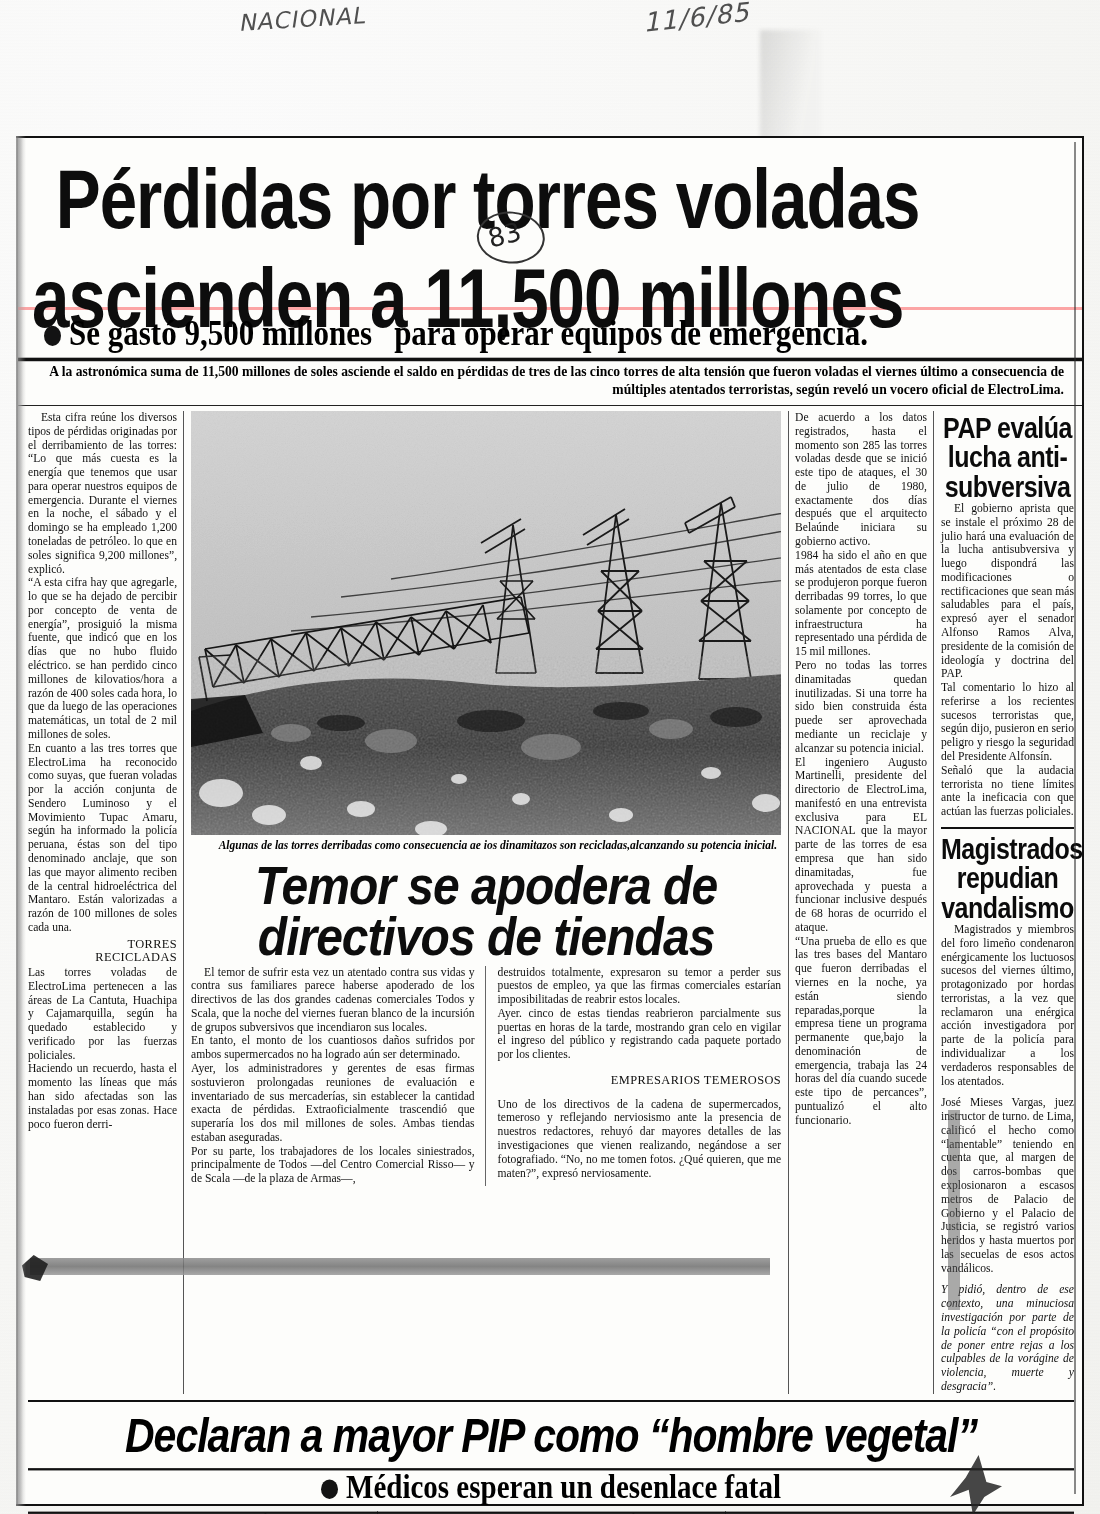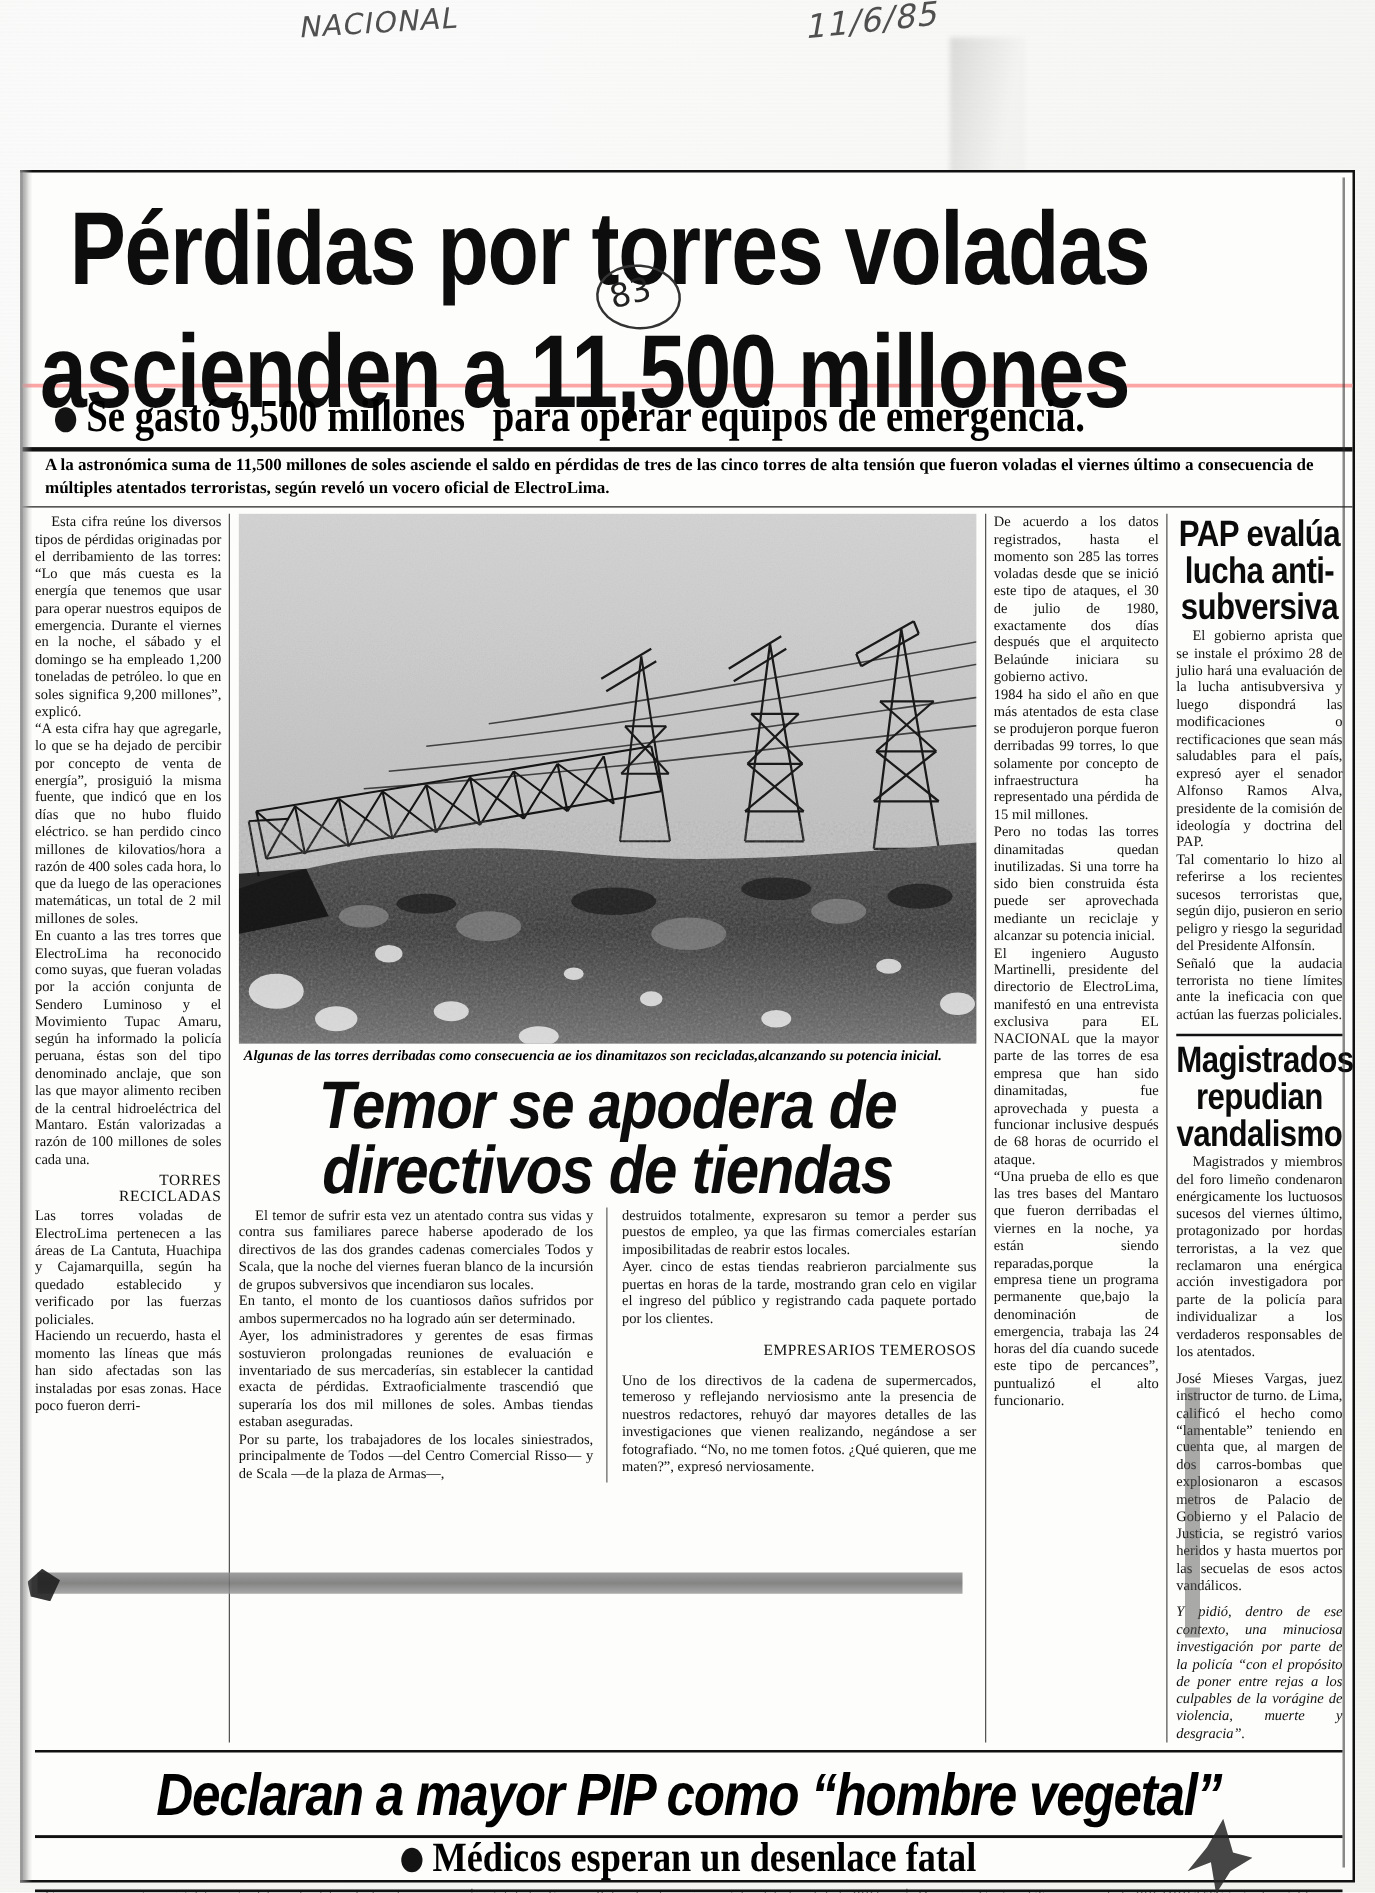--- a/index.html
+++ b/index.html
@@ -102,21 +102,21 @@
   }
   .dot{
     display:inline-block;width:17px;height:17px;border-radius:50%;
     background:#131313;margin-right:8px;vertical-align:-1px;
   }
   .subhead .sp{display:inline-block;width:22px;}
 
   
   .lead{
     padding:6px 18px 7px 18px;
-    font-size:13.6px;line-height:1.28;text-align:left;
+    font-size:13.6px;line-height:1.28;text-align:right;
     border-bottom:1.5px solid #222;
     font-weight:600;
   }
 
   
   .body-grid{
     display:flex;
     padding:5px 8px 0 10px;
   }
   .col{box-sizing:border-box;}
@@ -141,21 +141,21 @@
     letter-spacing:.4px;margin:3px 0 1px;line-height:1.1;
   }
 
   
   .photo{
     width:100%;height:424px;position:relative;overflow:hidden;
     background:#dcdcdc;
     filter:contrast(1.05);
   }
   .caption{
-    font-size:11.5px;font-style:italic;font-weight:700;text-align:left;
+    font-size:11.5px;font-style:italic;font-weight:700;text-align:right;
     line-height:1.25;padding:3px 4px 2px;
   }
 
   
   .deck2{
     font-family:"Liberation Sans", sans-serif;
     font-weight:700;font-style:italic;
     font-size:48px;line-height:.95;
     text-align:center;
     letter-spacing:-1px;

